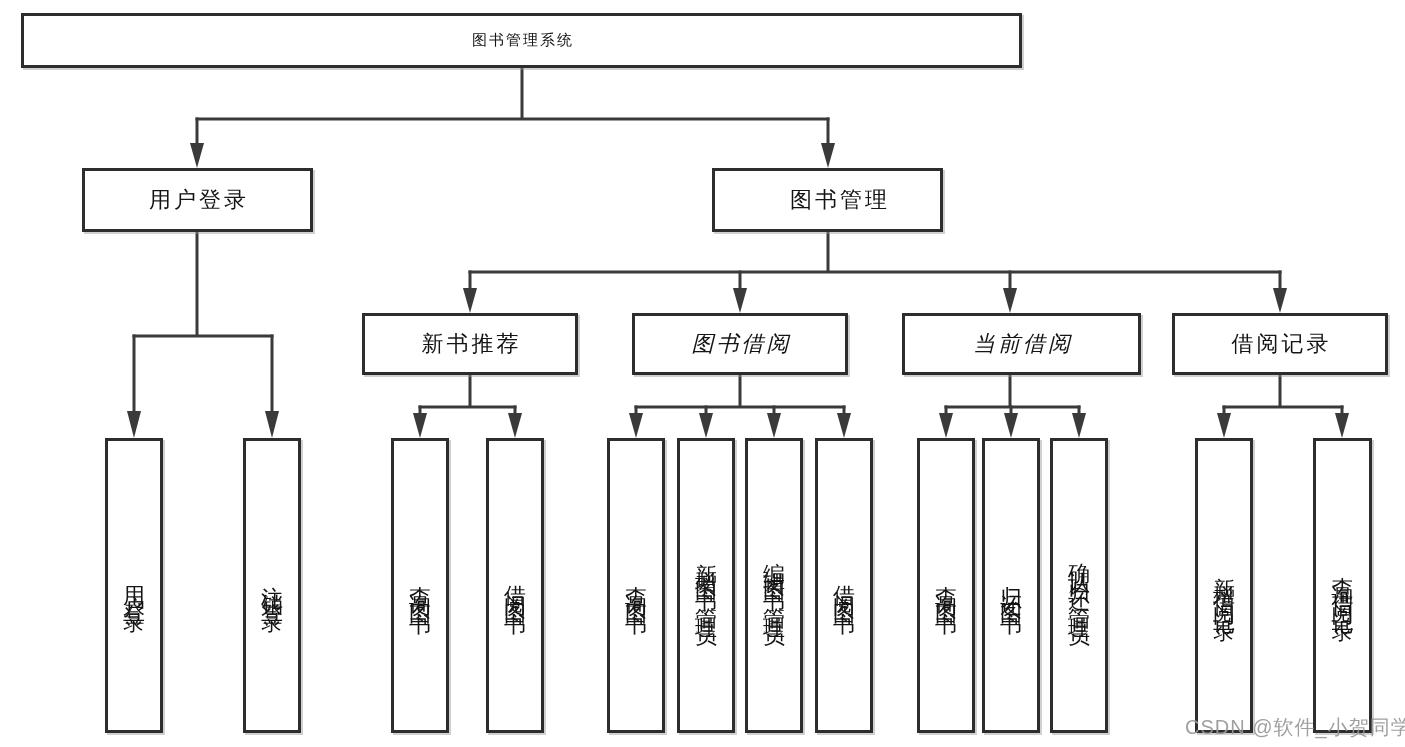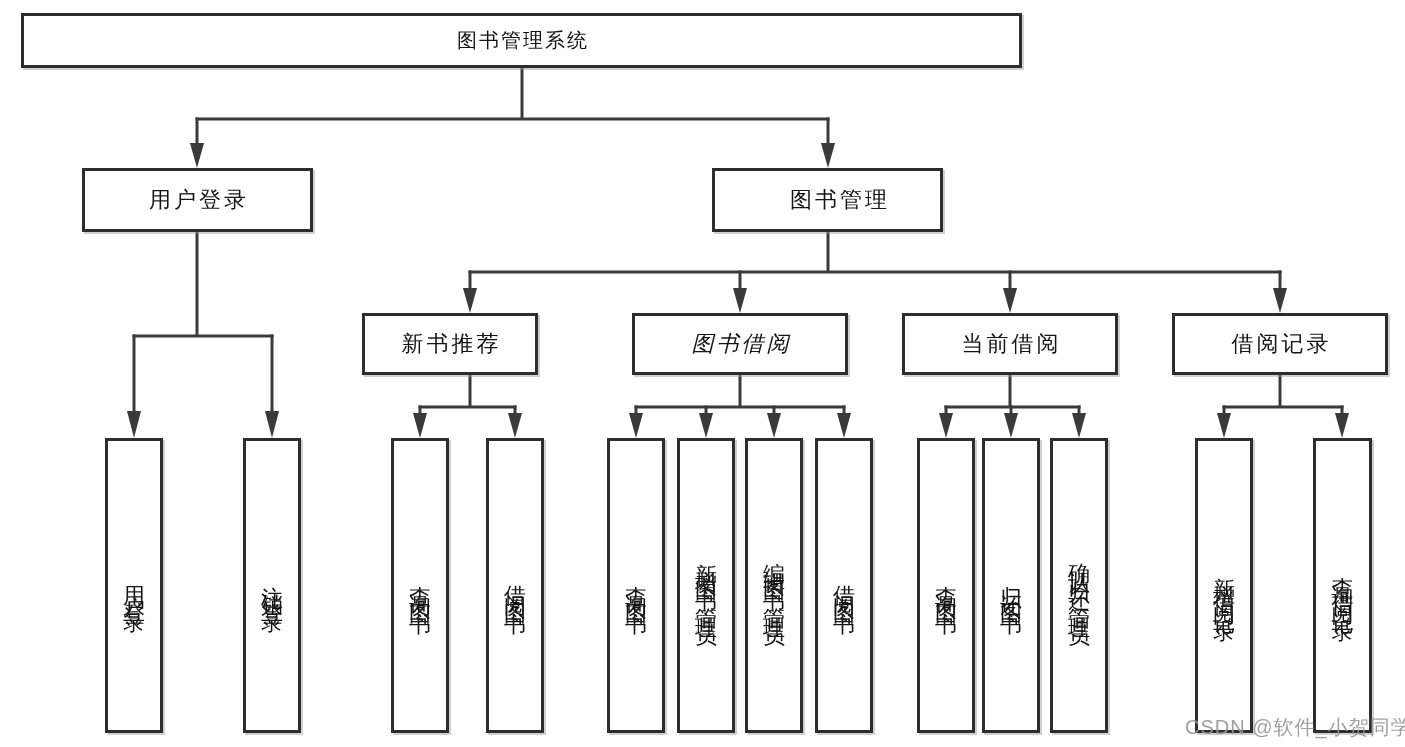--- a/index.html
+++ b/index.html
@@ -32,21 +32,21 @@
     justify-content: center;
     color: #141414;
     z-index: 2;
   }
   .hbox {
     font-size: 22px;
     letter-spacing: 3px;
     text-indent: 3px;
   }
   .rootbox {
-    font-size: 20px;
+    font-size: 15px;
     letter-spacing: 2px;
   }
   .vbox {
     writing-mode: vertical-rl;
     text-orientation: mixed;
     font-size: 22px;
     letter-spacing: 9px;
     line-height: 1;
   }
   .watermark {
@@ -131,23 +131,23 @@
       <polygon points="1217,413 1231,413 1224,438"></polygon>
       <polygon points="1335,413 1349,413 1342,438"></polygon>
     </g>
   </svg>
 
   <div class="node hbox rootbox" style="left:21px; top:13px; width:1001px; height:55px;">图书管理系统</div>
 
   <div class="node hbox" style="left:82px; top:168px; width:231px; height:64px;">用户登录</div>
   <div class="node hbox" style="left:712px; top:168px; width:231px; height:64px;padding-left:22px;">图书管理</div>
 
-  <div class="node hbox" style="left:362px; top:313px; width:176px; height:62px;">新书推荐</div>
+  <div class="node hbox" style="left:362px; top:313px; width:216px; height:62px;">新书推荐</div>
   <div class="node hbox" style="left:632px; top:313px; width:216px; height:62px;font-style:italic;">图书借阅</div>
-  <div class="node hbox" style="left:902px; top:313px; width:216px; height:62px;">当前借阅</div>
+  <div class="node hbox" style="left:902px; top:313px; width:239px; height:62px;font-style:italic;">当前借阅</div>
   <div class="node hbox" style="left:1172px; top:313px; width:216px; height:62px;">借阅记录</div>
 
   <div class="node vbox" style="left:105px; top:438px; width:58px; height:295px;">用户登录</div>
   <div class="node vbox" style="left:243px; top:438px; width:58px; height:295px;">注销登录</div>
 
   <div class="node vbox" style="left:391px; top:438px; width:58px; height:295px;">查询图书</div>
   <div class="node vbox" style="left:486px; top:438px; width:58px; height:295px;">借阅图书</div>
 
   <div class="node vbox" style="left:607px; top:438px; width:58px; height:295px;">查询图书</div>
   <div class="node vbox" style="left:677px; top:438px; width:58px; height:295px;">新增图书（管理员）</div>

